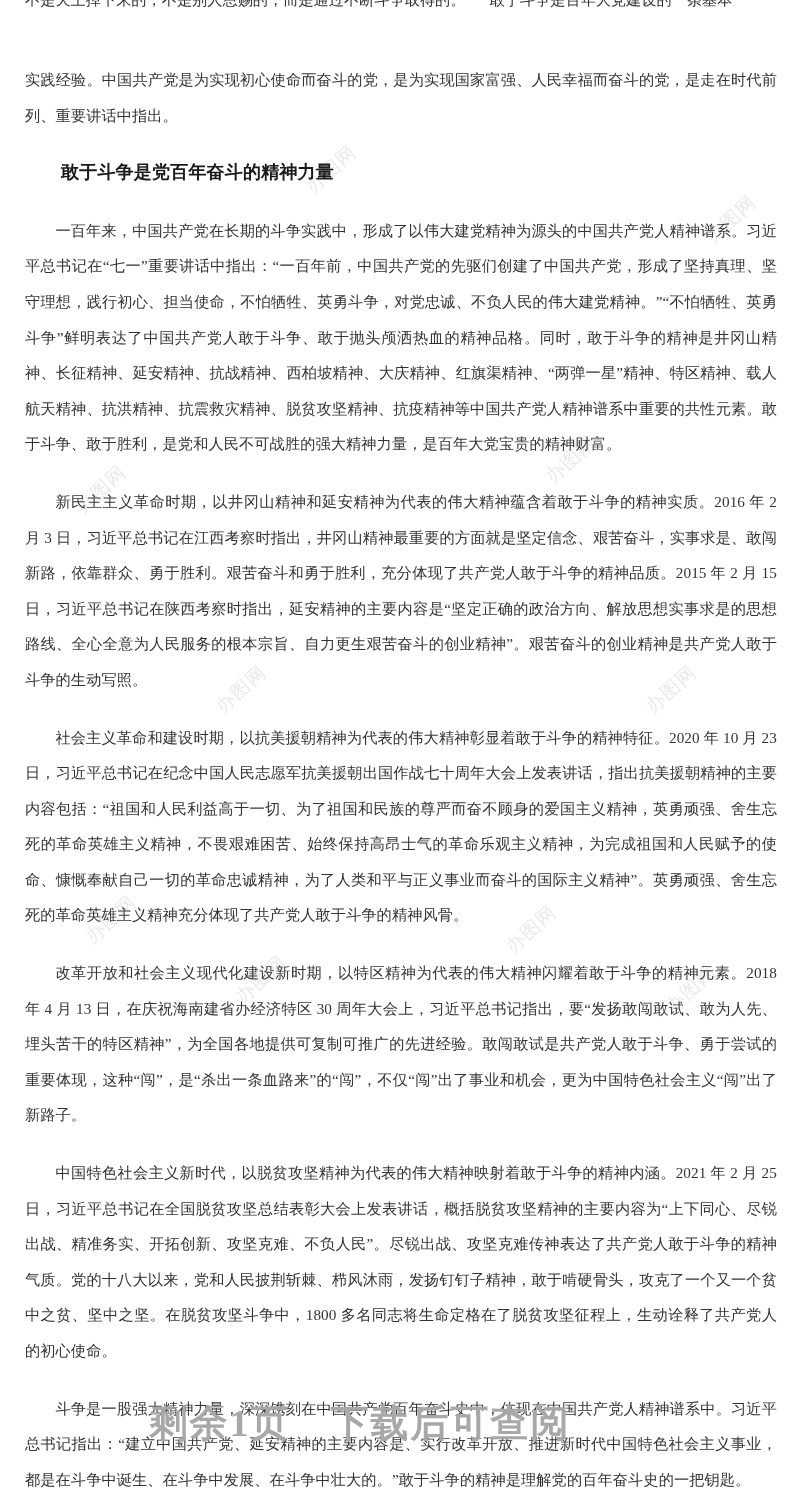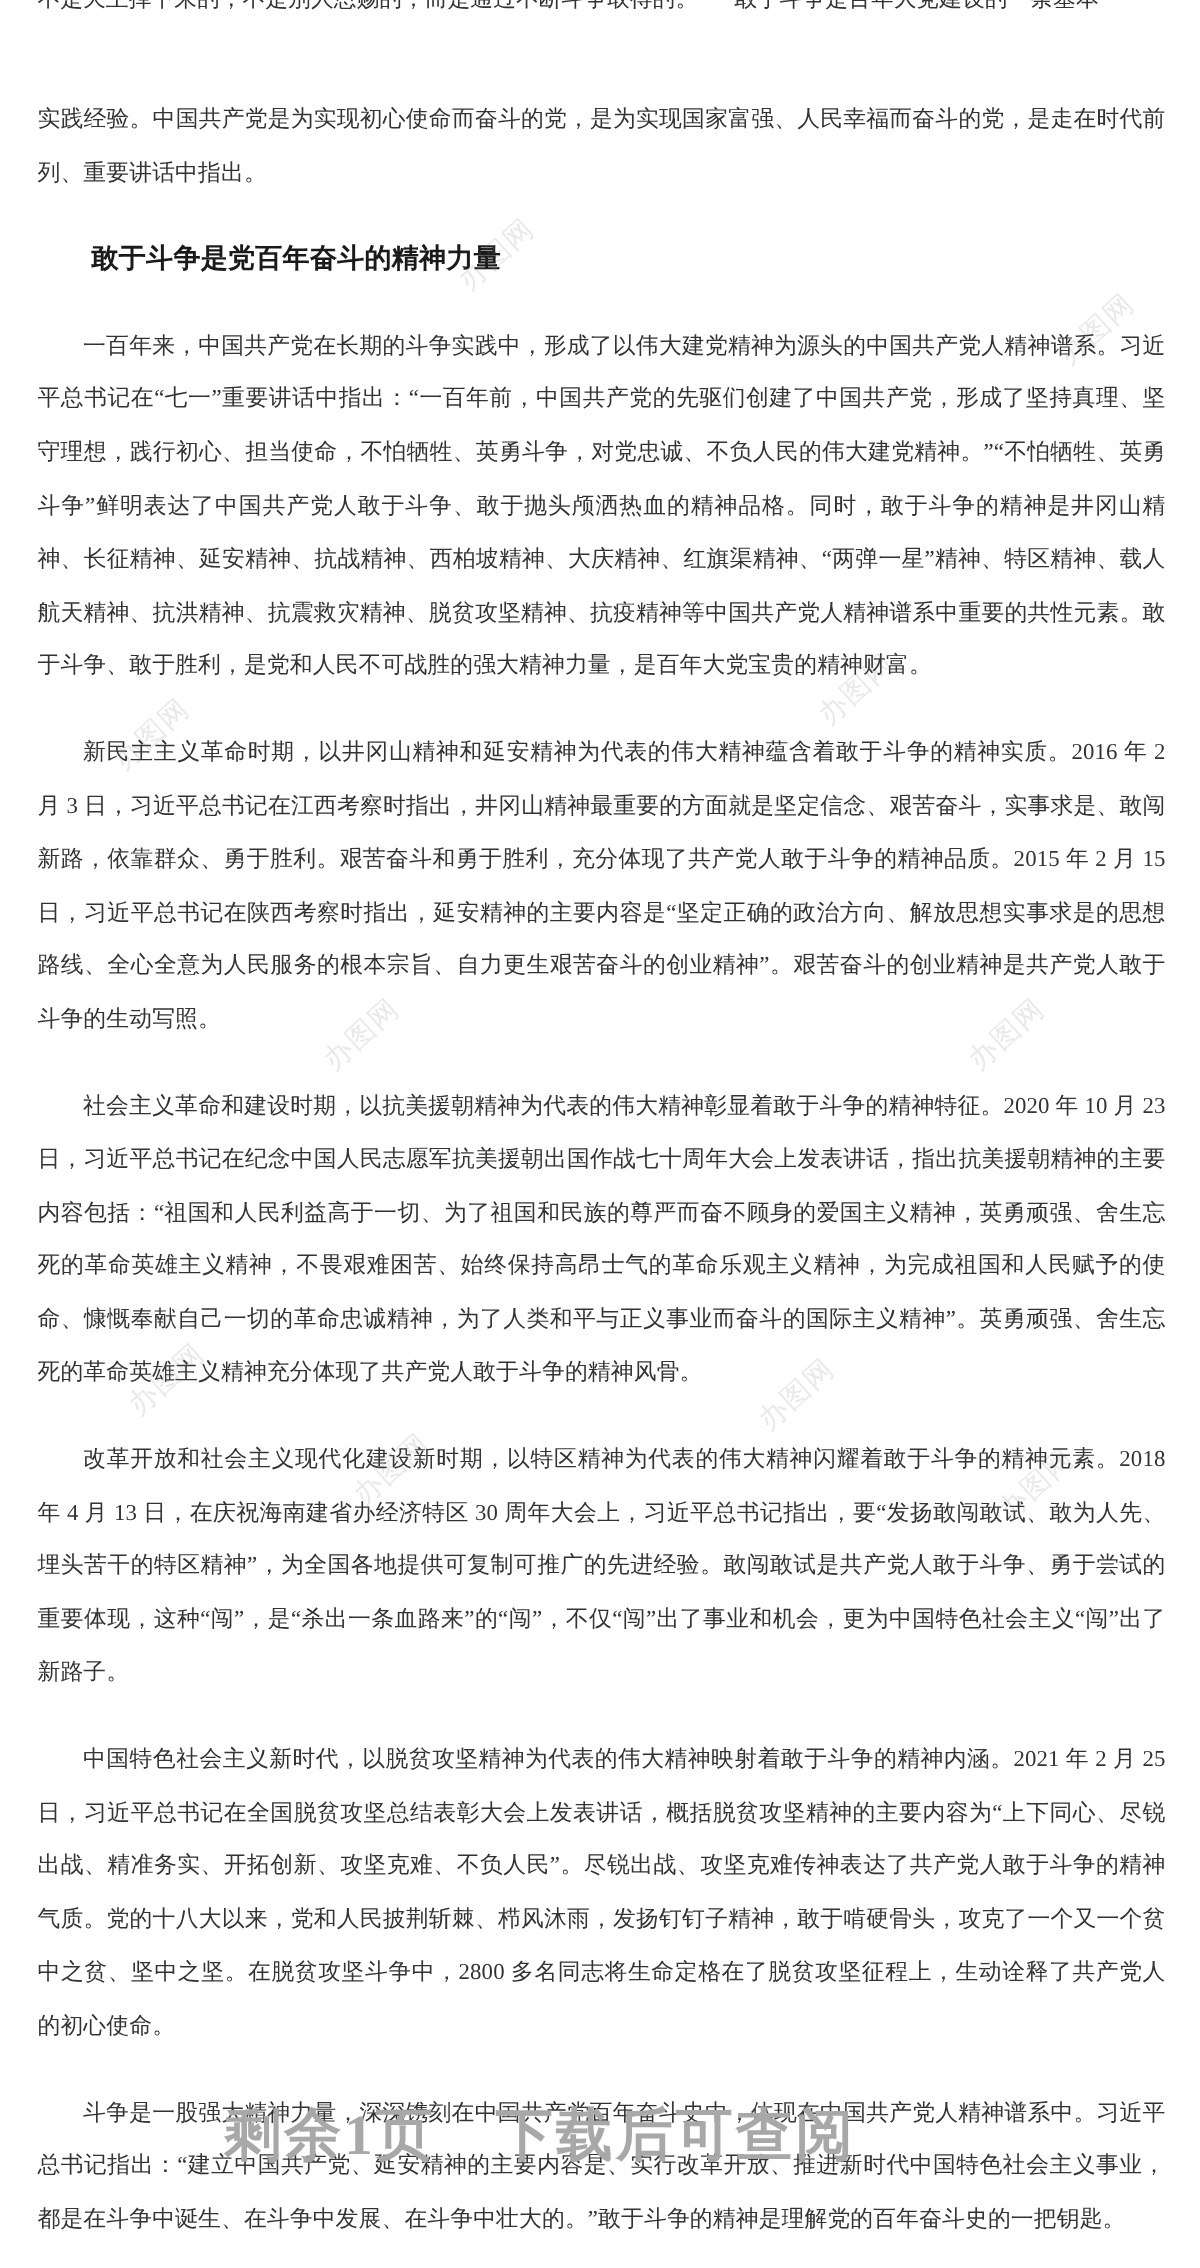--- a/index.html
+++ b/index.html
@@ -159,21 +159,21 @@
     <div class="para-gap"></div>
 
     <p class="para indent">社会主义革命和建设时期，以抗美援朝精神为代表的伟大精神彰显着敢于斗争的精神特征。2020 年 10 月 23 日，习近平总书记在纪念中国人民志愿军抗美援朝出国作战七十周年大会上发表讲话，指出抗美援朝精神的主要内容包括：“祖国和人民利益高于一切、为了祖国和民族的尊严而奋不顾身的爱国主义精神，英勇顽强、舍生忘死的革命英雄主义精神，不畏艰难困苦、始终保持高昂士气的革命乐观主义精神，为完成祖国和人民赋予的使命、慷慨奉献自己一切的革命忠诚精神，为了人类和平与正义事业而奋斗的国际主义精神”。英勇顽强、舍生忘死的革命英雄主义精神充分体现了共产党人敢于斗争的精神风骨。</p>
 
     <div class="para-gap"></div>
 
     <p class="para indent">改革开放和社会主义现代化建设新时期，以特区精神为代表的伟大精神闪耀着敢于斗争的精神元素。2018 年 4 月 13 日，在庆祝海南建省办经济特区 30 周年大会上，习近平总书记指出，要“发扬敢闯敢试、敢为人先、埋头苦干的特区精神”，为全国各地提供可复制可推广的先进经验。敢闯敢试是共产党人敢于斗争、勇于尝试的重要体现，这种“闯”，是“杀出一条血路来”的“闯”，不仅“闯”出了事业和机会，更为中国特色社会主义“闯”出了新路子。</p>
 
     <div class="para-gap"></div>
 
-    <p class="para indent">中国特色社会主义新时代，以脱贫攻坚精神为代表的伟大精神映射着敢于斗争的精神内涵。2021 年 2 月 25 日，习近平总书记在全国脱贫攻坚总结表彰大会上发表讲话，概括脱贫攻坚精神的主要内容为“上下同心、尽锐出战、精准务实、开拓创新、攻坚克难、不负人民”。尽锐出战、攻坚克难传神表达了共产党人敢于斗争的精神气质。党的十八大以来，党和人民披荆斩棘、栉风沐雨，发扬钉钉子精神，敢于啃硬骨头，攻克了一个又一个贫中之贫、坚中之坚。在脱贫攻坚斗争中，2800 多名同志将生命定格在了脱贫攻坚征程上，生动诠释了共产党人的初心使命。</p>
+    <p class="para indent">中国特色社会主义新时代，以脱贫攻坚精神为代表的伟大精神映射着敢于斗争的精神内涵。2021 年 2 月 25 日，习近平总书记在全国脱贫攻坚总结表彰大会上发表讲话，概括脱贫攻坚精神的主要内容为“上下同心、尽锐出战、精准务实、开拓创新、攻坚克难、不负人民”。尽锐出战、攻坚克难传神表达了共产党人敢于斗争的精神气质。党的十八大以来，党和人民披荆斩棘、栉风沐雨，发扬钉钉子精神，敢于啃硬骨头，攻克了一个又一个贫中之贫、坚中之坚。在脱贫攻坚斗争中，1800 多名同志将生命定格在了脱贫攻坚征程上，生动诠释了共产党人的初心使命。</p>
 
     <div class="para-gap"></div>
 
     <p class="para indent">斗争是一股强大精神力量，深深镌刻在中国共产党百年奋斗史中，体现在中国共产党人精神谱系中。习近平总书记指出：“建立中国共产党、延安精神的主要内容是、实行改革开放、推进新时代中国特色社会主义事业，都是在斗争中诞生、在斗争中发展、在斗争中壮大的。”敢于斗争的精神是理解党的百年奋斗史的一把钥匙。</p>
 
   </div>
 
   <div id="footer-notice">
     <span class="notice-text">剩余1页　下载后可查阅</span>
   </div>

